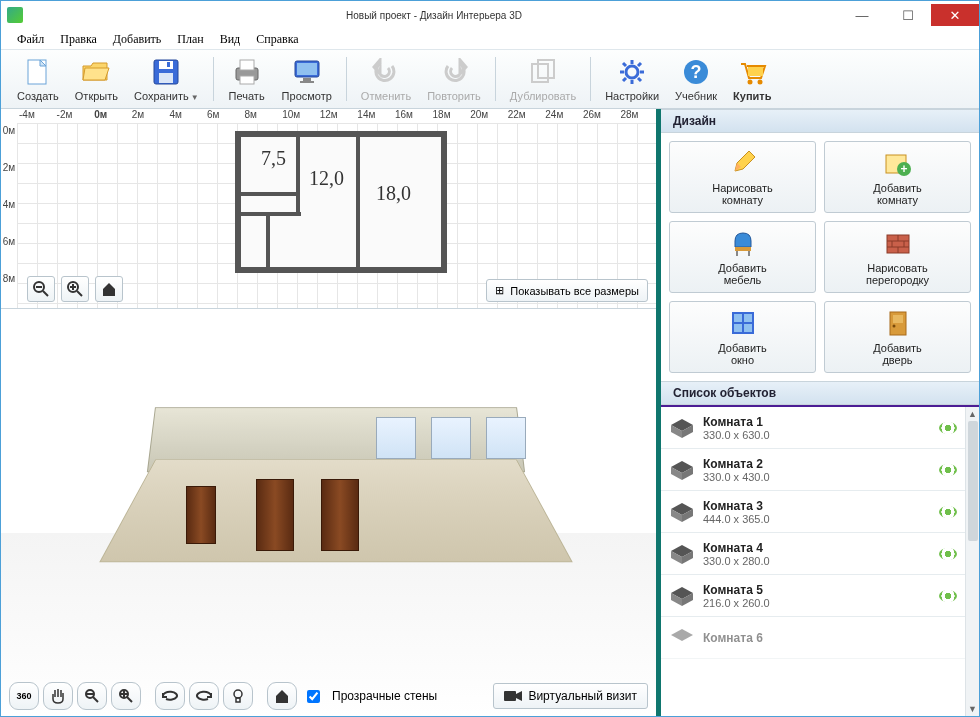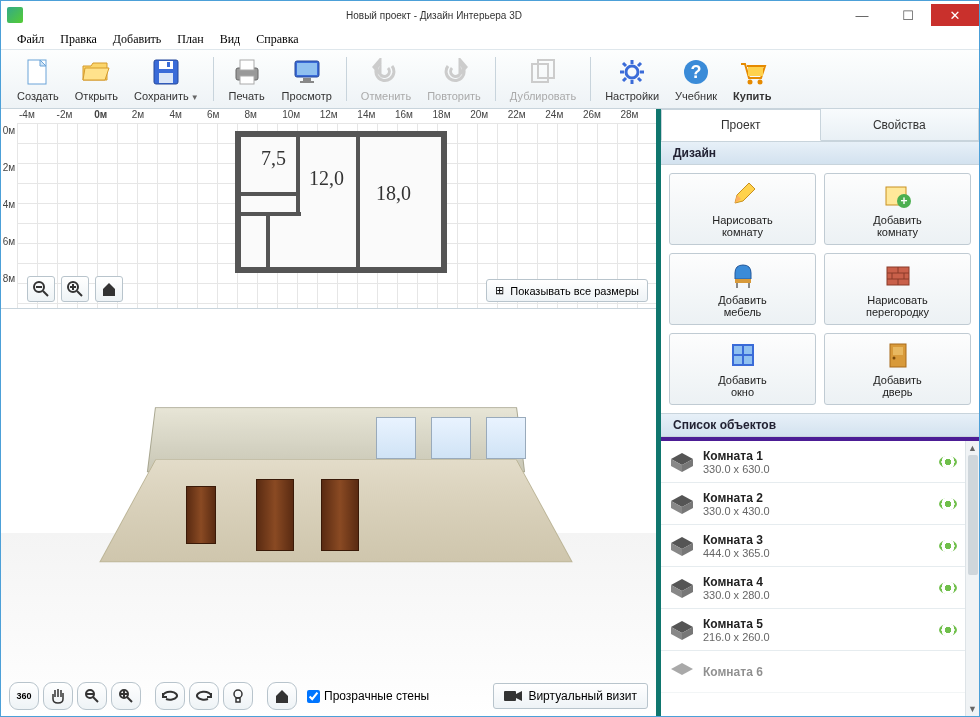--- a/index.html
+++ b/index.html
@@ -52,34 +52,34 @@
 
 .view3d { flex:1; position:relative; background:linear-gradient(#fff 0%, #fff 55%, #f4f4f4 55%, #fff 100%); overflow:hidden;}
 .iso { position:absolute; left:130px; top:100px; width:410px; height:190px; }
 .iso .floor { position:absolute; inset:0; background:linear-gradient(#e3dcc9,#cfc6ad); transform: perspective(600px) rotateX(58deg) rotateZ(0deg); border:1px solid #bbb496;}
 .iso .wallback { position:absolute; top:-5px; left:20px; right:20px; height:70px; background:linear-gradient(#e7e5d6,#c9c7b6); transform: perspective(600px) rotateX(22deg); border:1px solid #a8a690;}
 .iso .door { position:absolute; width:38px; height:72px; background:linear-gradient(90deg,#5a2b12,#8a4a23,#5a2b12); border:1px solid #3a1a08; bottom:48px;}
 .iso .window { position:absolute; width:40px; height:42px; background:linear-gradient(#e9f3ff,#d0e3f5); border:1px solid #9ab; top:8px; }
 
 .view3d-toolbar { position:absolute; left:8px; right:8px; bottom:6px; display:flex; align-items:center; gap:4px;}
 .tb { width:30px; height:28px; border:1px solid #b8c4cc; border-radius:9px; background:linear-gradient(#fff,#eef3f6); display:flex; align-items:center; justify-content:center; font-size:13px;}
-.chk { display:flex; align-items:center; gap:4px; padding:0 6px;}
+.chk { display:flex; align-items:center; gap:12px; padding:0 6px;}
 .bigbtn { padding:5px 10px; border:1px solid #b8c4cc; border-radius:3px; background:linear-gradient(#fff,#eef3f6); display:flex; align-items:center; gap:6px; font-size:12px;}
 .spacer { flex:1; }
 
 
 .right { width:318px; display:flex; flex-direction:column; background:#fff; }
 .tabs { height:32px; display:flex; border-bottom:1px solid #c8d4dc; background:linear-gradient(#f8fbfd,#e9f0f5); }
 .tab { flex:1; display:flex; align-items:center; justify-content:center; font-size:12px; color:#333; border-right:1px solid #c8d4dc;}
 .tab.active { background:#fff; border-bottom:1px solid #fff; margin-bottom:-1px; border-top:1px solid #c8d4dc; border-left:1px solid #c8d4dc;}
 .section-h { background:linear-gradient(#e7f0f8,#d3e2ef); border-top:1px solid #c8d4dc; border-bottom:1px solid #c8d4dc; padding:4px 12px; font-weight:bold; font-size:12px; color:#223; }
 .design-grid { padding:8px; display:grid; grid-template-columns:1fr 1fr; gap:8px; }
 .dbtn { border:1px solid #c0cbd3; border-radius:3px; background:linear-gradient(#fdfdfd,#ecf1f4); padding:6px 4px; display:flex; flex-direction:column; align-items:center; gap:4px; font-size:11px; color:#222; text-align:center; min-height:70px; justify-content:center;}
 .dbtn .di { width:30px; height:30px; display:flex; align-items:center; justify-content:center;}
-.objlist { flex:1; overflow:hidden; border-top:4px solid #4c1d95; position:relative;}
+.objlist { flex:1; overflow:hidden; border-top:2px solid #4c1d95; position:relative;}
 .objlist .rows { position:absolute; inset:0 14px 0 0; overflow:hidden;}
 .row { height:42px; border-bottom:1px solid #e6ecef; display:flex; align-items:center; padding:0 8px; gap:8px;}
 .row .ri { width:26px; height:22px; }
 .row .rt .nm { font-size:12px; font-weight:bold; color:#222;}
 .row .rt .sz { font-size:11px; color:#666;}
 .row .eye { margin-left:auto; width:18px; height:12px; border-radius:50%; background:radial-gradient(circle,#6fbf4a 30%,#fff 31% 60%,#6fbf4a 61%); }
 .scrollbar { position:absolute; right:0; top:0; bottom:0; width:14px; background:#f0f3f5; border-left:1px solid #dde3e7; display:flex; flex-direction:column; align-items:center;}
 .scrollbar .ar { height:14px; width:100%; display:flex; align-items:center; justify-content:center; font-size:9px; color:#666;}
 .scrollbar .thumb { width:10px; height:120px; background:#cfd6db; border-radius:2px; margin-top:0;}
 
@@ -366,24 +366,20 @@
                 <path d="M12 4 L18 1 L18 11 L12 8 Z" fill="#333"></path>
               </svg>
             </span>
           <span>Виртуальный визит</span>
         </div>
       </div>
     </div>
   </div>
 
   <div class="right">
-    <div class="tabs">
-      <div class="tab active">Проект</div>
-      <div class="tab">Свойства</div>
-    </div>
     <div class="section-h">Дизайн</div>
     <div class="design-grid">
       <div class="dbtn">
         <div class="di">
             <svg width="28" height="28">
               <path d="M6 22 L8 14 L20 2 L26 8 L14 20 Z" fill="#ffd24d" stroke="#c89020"></path>
               <path d="M6 22 L8 14 L12 18 Z" fill="#ffb060"></path>
             </svg>
           </div>
         <div><span>Нарисовать</span><br><span>комнату</span></div>

